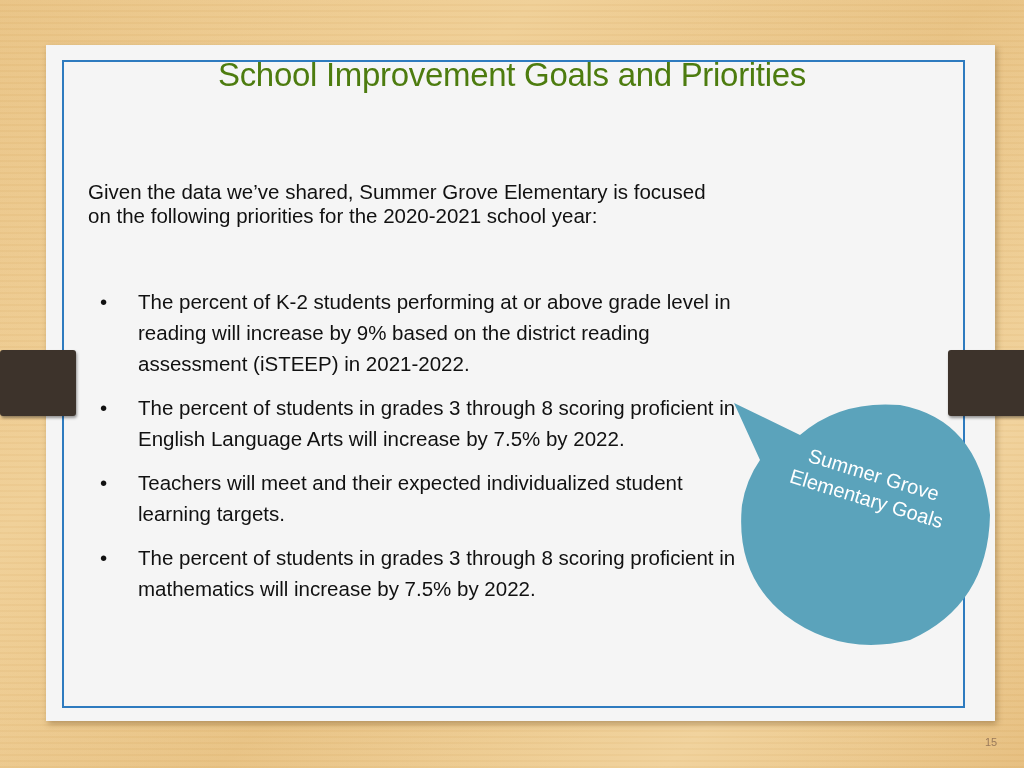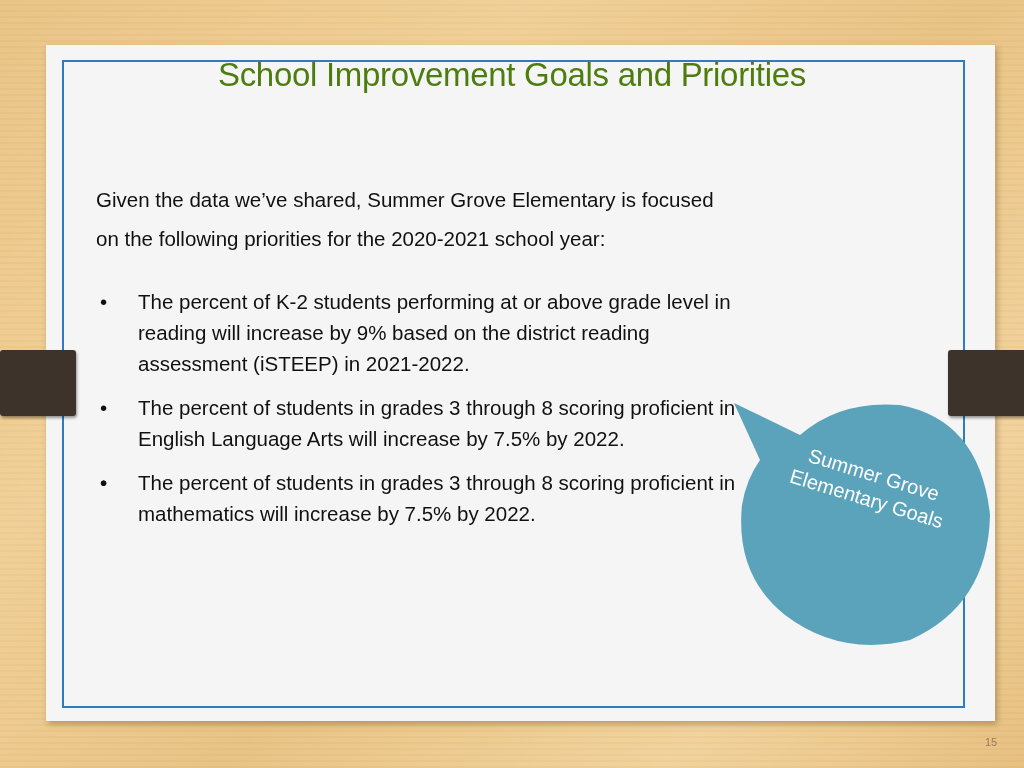--- a/index.html
+++ b/index.html
@@ -26,22 +26,22 @@
     background:#3d332b; border-radius:3px;
     box-shadow: 1px 2px 3px rgba(0,0,0,0.4);
   }
   .clip.left { left:0; }
   .clip.right { left:948px; width:80px; }
   .title {
     position:absolute; left:0; top:56px; width:1024px; text-align:center;
     font-size:33px; color:#4d7c0f; letter-spacing:-0.3px;
   }
   .intro {
-    position:absolute; left:96px; top:180px; width:640px;
-    font-size:20.5px; line-height:39px; color:#111;
+    position:absolute; left:88px; top:180px; width:640px;
+    font-size:20.5px; line-height:24px; color:#111;
   }
   .bullets { position:absolute; left:88px; top:286px; width:650px; margin:0; padding:0; list-style:none; }
   .bullet { position:relative; padding-left:50px; font-size:20.5px; line-height:31px; color:#111; margin-bottom:13px; }
   .bullet .dot { position:absolute; left:12px; top:0; }
   .bubble-text {
     position:absolute; left:770px; top:462px; width:200px; text-align:center;
     color:#ffffff; font-size:20px; line-height:25px;
     transform: rotate(17deg);
   }
   .page-num {
@@ -65,20 +65,21 @@
   <li class="bullet">
     <span class="dot">•</span>
     <span>The percent of K-2 students performing at or above grade level in reading will increase by 9% based on the district reading assessment (iSTEEP) in 2021-2022.</span>
   </li>
   <li class="bullet">
     <span class="dot">•</span>
     <span>The percent of students in grades 3 through 8 scoring proficient in English Language Arts will increase by 7.5% by 2022.</span>
   </li>
   <li class="bullet">
     <span class="dot">•</span>
+    <span>Teachers will meet and their expected individualized student learning targets.</span>
   </li>
   <li class="bullet">
     <span class="dot">•</span>
     <span>The percent of students in grades 3 through 8 scoring proficient in mathematics will increase by 7.5% by 2022.</span>
   </li>
 </ul>
 
 <svg style="position:absolute;left:730px;top:395px;" width="270" height="260">
   <path d="M4 8 L70 40 Q110 5 170 10 Q250 25 260 120 Q258 210 180 245 Q110 262 55 220 Q5 180 12 110 Q16 85 30 65 Z" fill="#5ba3bb"></path>
 </svg>

